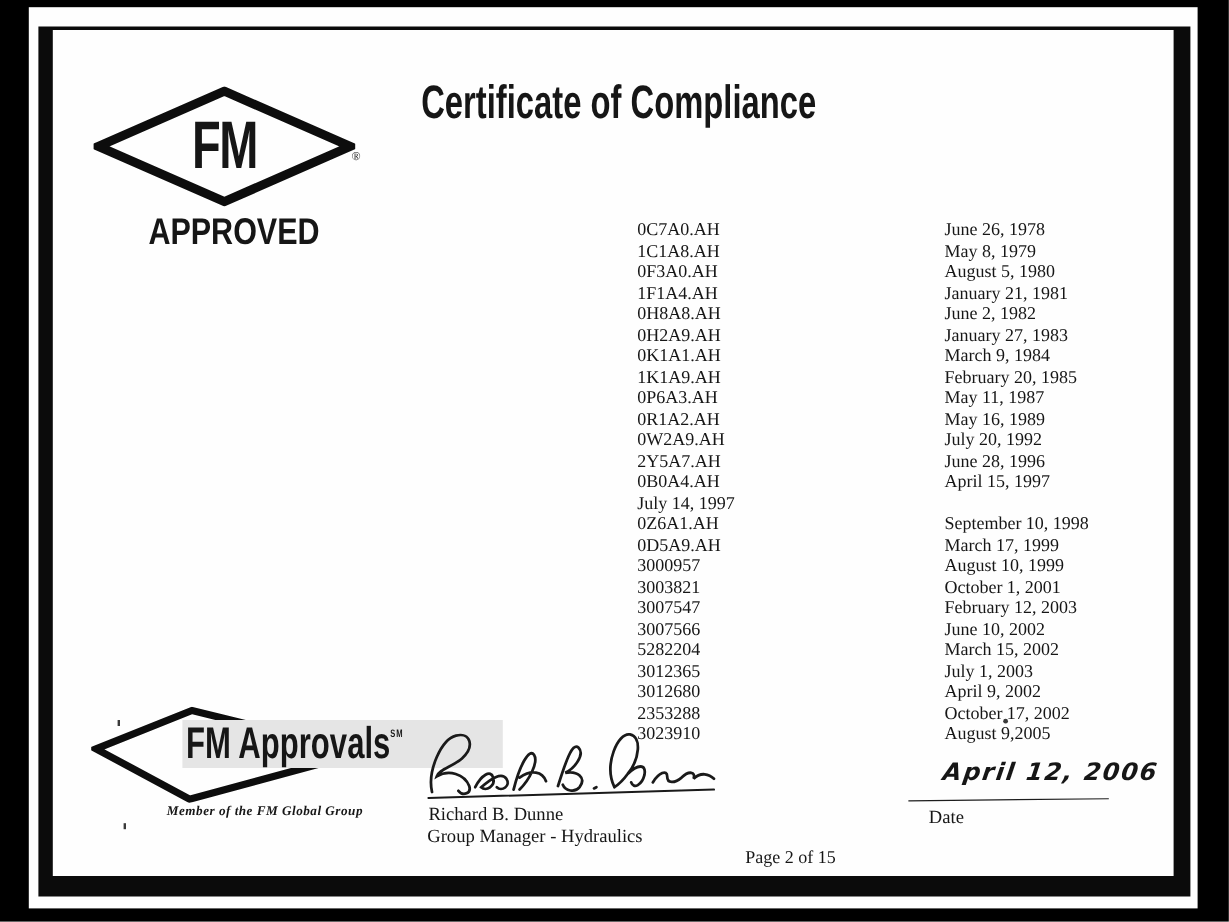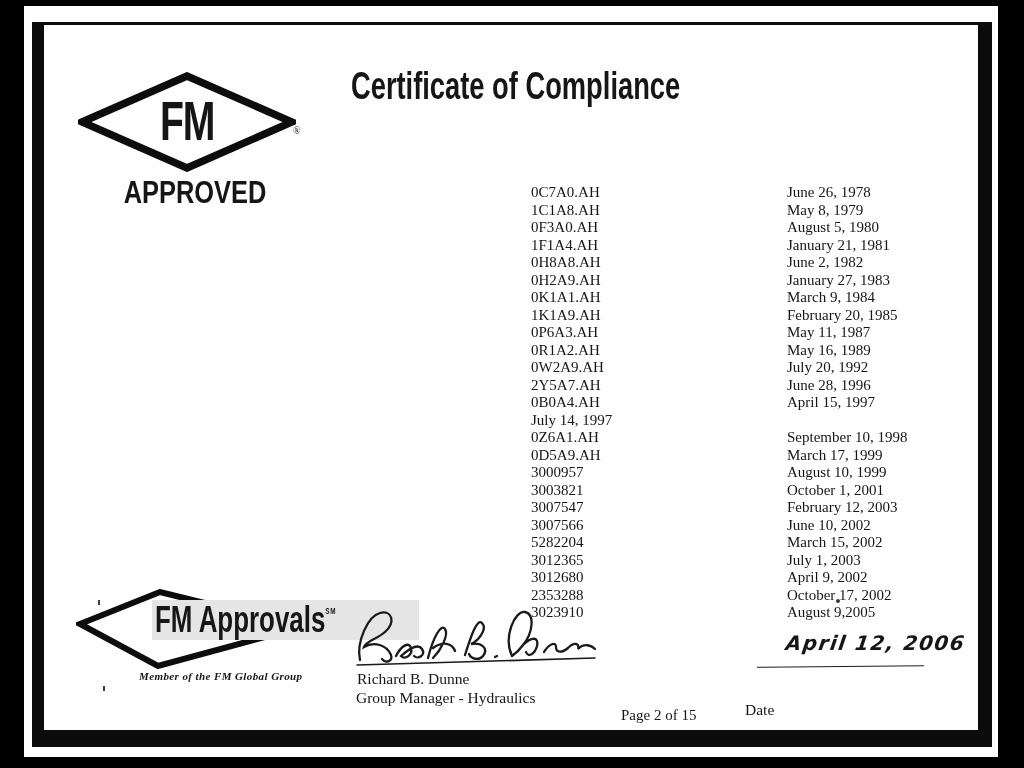--- a/index.html
+++ b/index.html
@@ -37,21 +37,21 @@
   .fm-word sup{font:700 9px "Liberation Sans",sans-serif;vertical-align:18px;letter-spacing:1px;}
   .tagline{left:139px;top:670px;font:italic 700 11px "Liberation Serif",serif;letter-spacing:.4px;white-space:nowrap;}
   
   .sig-svg{left:352px;top:606px;width:250px;height:64px;}
   .sig-name{left:357px;top:670px;font:15.5px "Liberation Serif",serif;}
   .sig-role{left:356px;top:689px;font:15.5px "Liberation Serif",serif;}
   
   .hand-date{left:786px;top:631px;font:italic 600 20px "DejaVu Sans",sans-serif;
     transform:skewX(-8deg);letter-spacing:1.5px;white-space:nowrap;}
   .date-line{left:757px;top:666px;width:167px;border-top:1.8px solid #1d1d1d;transform:rotate(-.6deg);}
-  .date-label{left:745px;top:673px;font:15.5px "Liberation Serif",serif;margin-top:28px;}
+  .date-label{left:774px;top:673px;font:15.5px "Liberation Serif",serif;}
   
   .page-num{left:621px;top:707px;font:15px "Liberation Serif",serif;text-align:right;}
   
   .speck{background:#3a3a3a;}
   .sp1{left:836px;top:599px;width:4px;height:4px;border-radius:50%;}
   .sp2{left:98px;top:600px;width:2px;height:5px;}
   .sp3{left:103px;top:686px;width:2px;height:5px;}
 </style>
 </head>
 <body>

